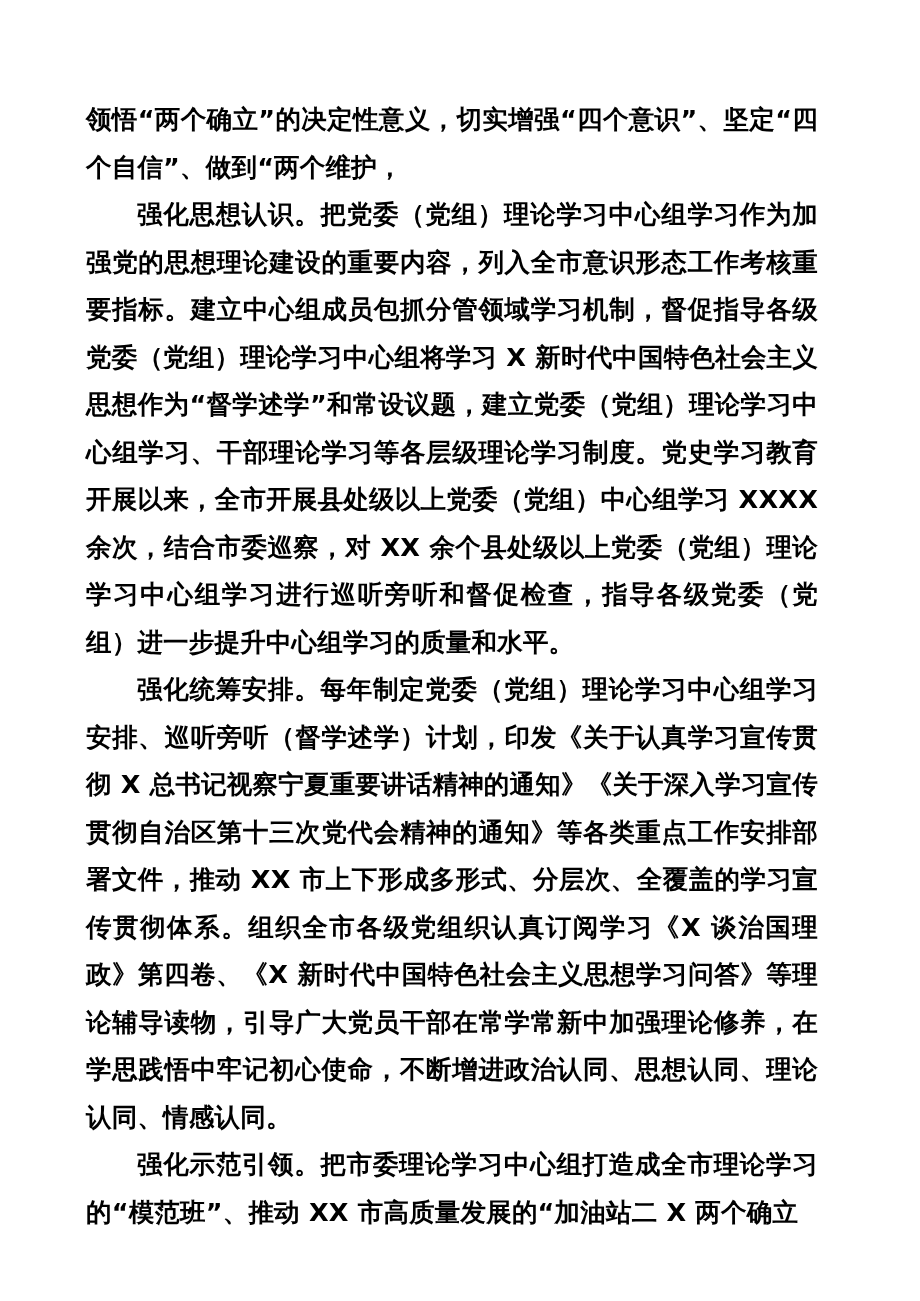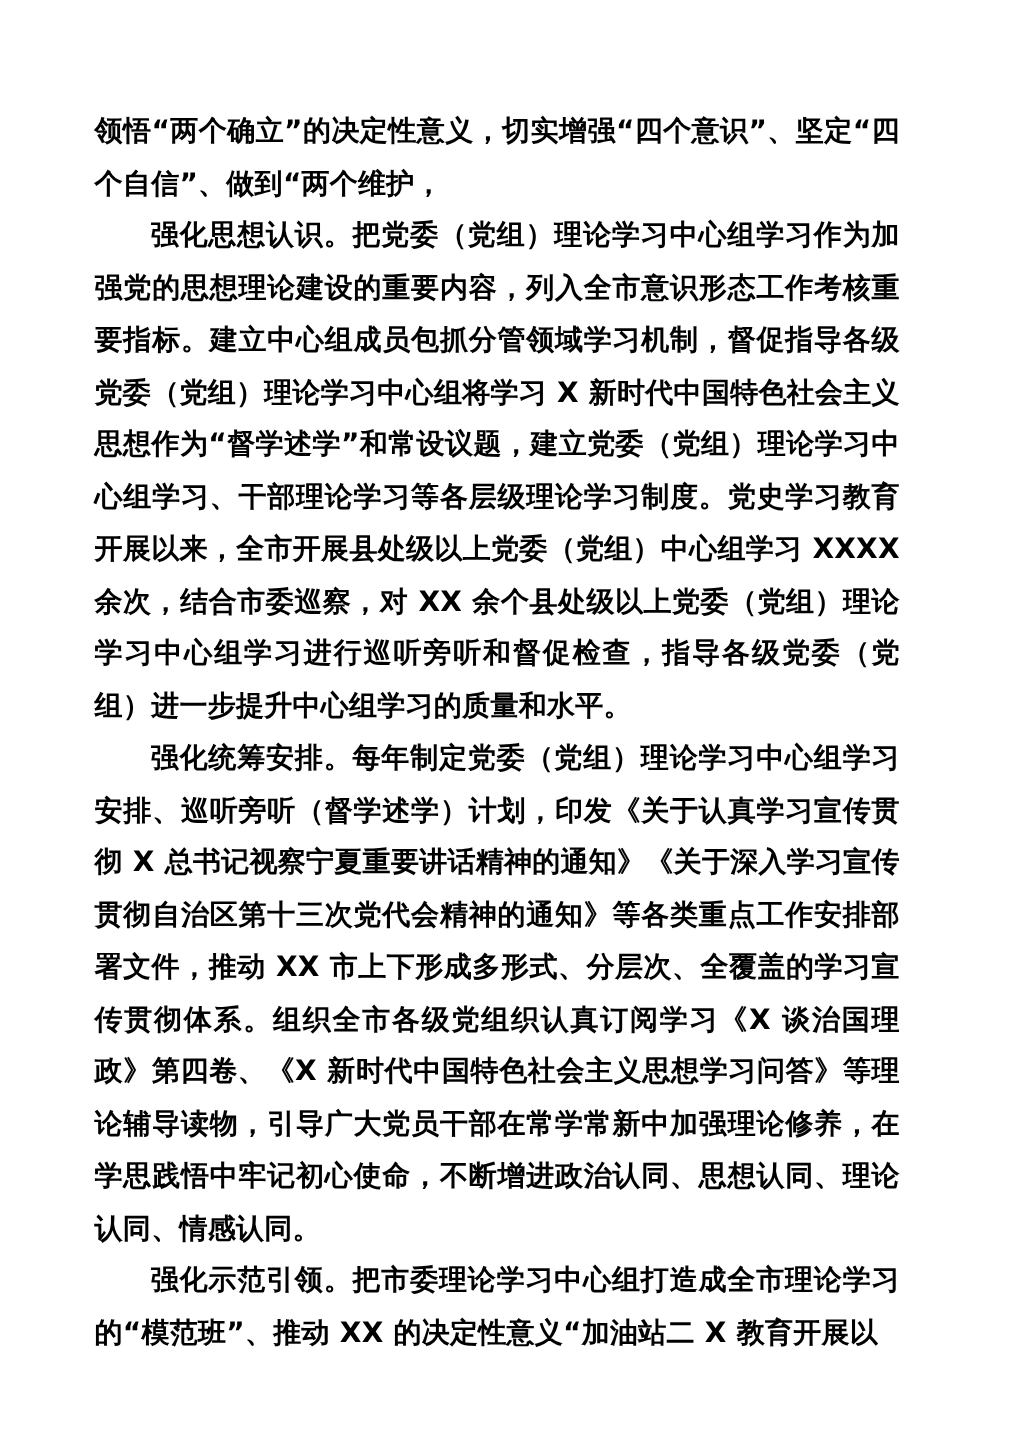--- a/index.html
+++ b/index.html
@@ -42,15 +42,15 @@
   }
 </style>
 </head>
 <body>
 
 <div class="page">
   <div class="doc-body">
     <p class="para">领悟“两个确立”的决定性意义，切实增强“四个意识”、坚定“四个自信”、做到“两个维护，</p>
     <p class="para indent">强化思想认识。把党委（党组）理论学习中心组学习作为加强党的思想理论建设的重要内容，列入全市意识形态工作考核重要指标。建立中心组成员包抓分管领域学习机制，督促指导各级党委（党组）理论学习中心组将学习 X 新时代中国特色社会主义思想作为“督学述学”和常设议题，建立党委（党组）理论学习中心组学习、干部理论学习等各层级理论学习制度。党史学习教育开展以来，全市开展县处级以上党委（党组）中心组学习 XXXX 余次，结合市委巡察，对 XX 余个县处级以上党委（党组）理论学习中心组学习进行巡听旁听和督促检查，指导各级党委（党组）进一步提升中心组学习的质量和水平。</p>
     <p class="para indent">强化统筹安排。每年制定党委（党组）理论学习中心组学习安排、巡听旁听（督学述学）计划，印发《关于认真学习宣传贯彻 X 总书记视察宁夏重要讲话精神的通知》《关于深入学习宣传贯彻自治区第十三次党代会精神的通知》等各类重点工作安排部署文件，推动 XX 市上下形成多形式、分层次、全覆盖的学习宣传贯彻体系。组织全市各级党组织认真订阅学习《X 谈治国理政》第四卷、《X 新时代中国特色社会主义思想学习问答》等理论辅导读物，引导广大党员干部在常学常新中加强理论修养，在学思践悟中牢记初心使命，不断增进政治认同、思想认同、理论认同、情感认同。</p>
-    <p class="para indent">强化示范引领。把市委理论学习中心组打造成全市理论学习的“模范班”、推动 XX 的决定性意义“加油站二 X 教育开展以</p>
+    <p class="para indent">强化示范引领。把市委理论学习中心组打造成全市理论学习的“模范班”、推动 XX 市高质量发展的“加油站二 X 两个确立</p>
   </div>
 </div>
 
 </body></html>

